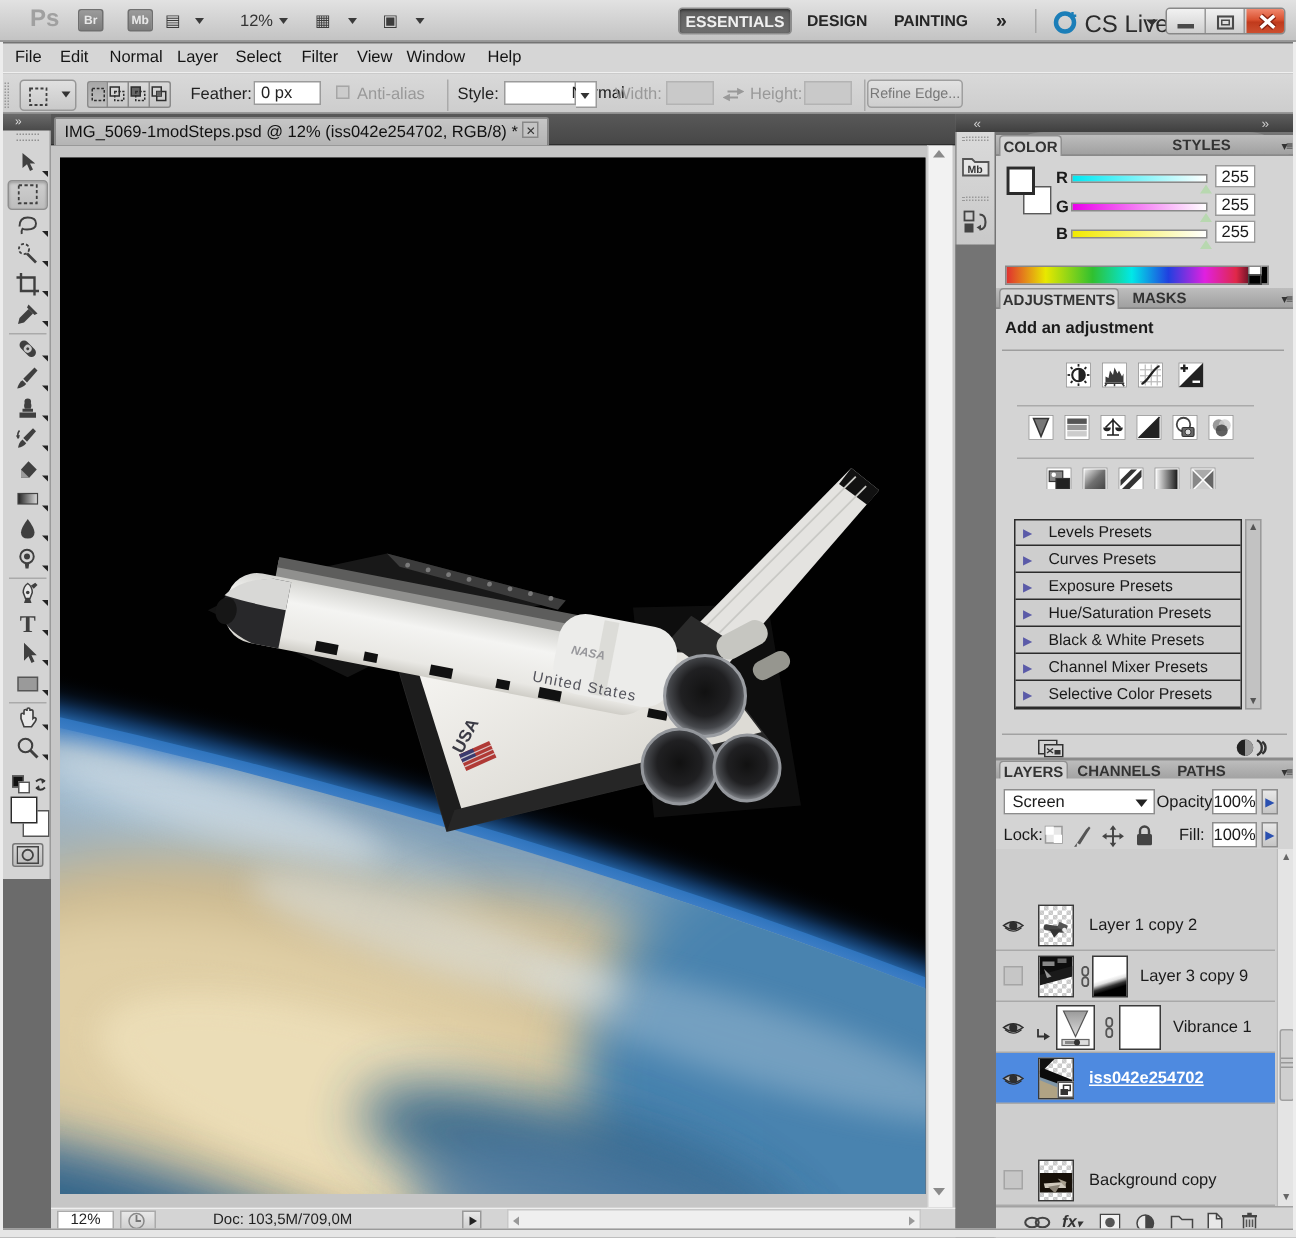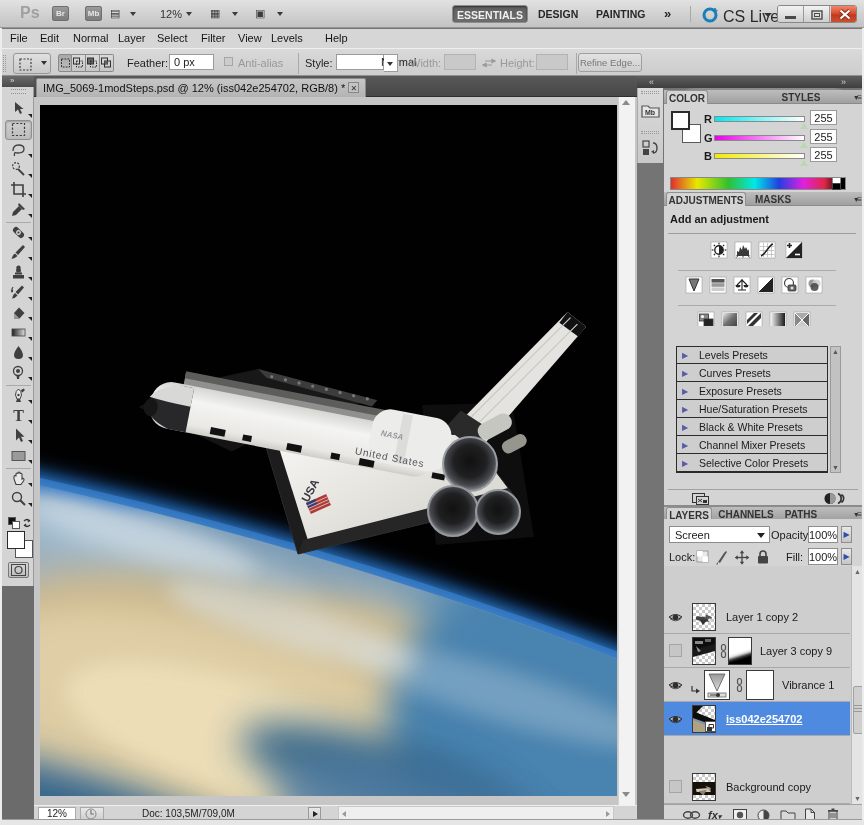--- a/index.html
+++ b/index.html
@@ -117,21 +117,21 @@
   </div>
 
   <div id="menubar">
     <div class="mi" style="left:10px;">File</div>
     <div class="mi" style="left:40px;">Edit</div>
     <div class="mi" style="left:73px;">Normal</div>
     <div class="mi" style="left:118px;">Layer</div>
     <div class="mi" style="left:157px;">Select</div>
     <div class="mi" style="left:201px;">Filter</div>
     <div class="mi" style="left:238px;">View</div>
-    <div class="mi" style="left:271px;">Levels</div>
+    <div class="mi" style="left:271px;">Window</div>
     <div class="mi" style="left:325px;">Help</div>
   </div>
 
   <div id="optionsbar">
     <div style="position:absolute;left:3px;top:6px;width:3px;height:17px;border-left:1px dotted #999;border-right:1px dotted #999;"></div>
     <div style="position:absolute;left:13px;top:4px;width:38px;height:21px;background:linear-gradient(#e0e0e0,#c9c9c9);border:1px solid #979797;border-radius:3px;">
       <svg style="position:absolute;left:4px;top:3px;" width="15" height="15">
           <rect x="2" y="2" width="11" height="11" fill="none" stroke="#3f3f3f" stroke-width="1.2" stroke-dasharray="2 1.5"></rect>
         </svg>
       <span style="position:absolute;right:3px;top:7px;width:0;height:0;border-left:3.5px solid transparent;border-right:3.5px solid transparent;border-top:4px solid #333;"></span>

